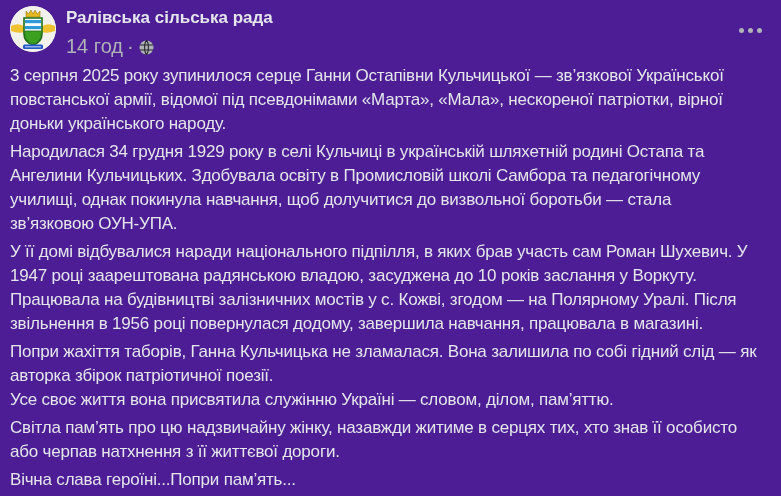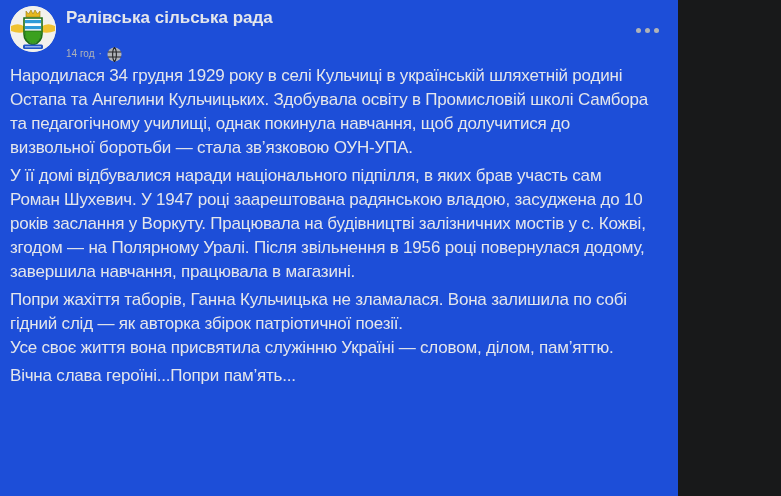--- a/index.html
+++ b/index.html
@@ -2,23 +2,23 @@
 <html lang="uk"><head>
 <meta charset="utf-8">
 <style>
   * { margin: 0; padding: 0; box-sizing: border-box; }
   html, body {
     background: #18191a;
     font-family: "Liberation Sans", "DejaVu Sans", sans-serif;
   }
   .post-card {
     position: relative;
-    width: 678px;
+    width: 781px;
     height: 496px;
-    background: #1d4ed8;
+    background: #4c1d95;
     color: #e4e6eb;
     overflow: hidden;
   }
   
   .post-header {
     position: relative;
     padding: 6px 10px 0 10px;
     height: 56px;
   }
   .avatar {
@@ -36,24 +36,24 @@
   }
   .page-name {
     font-size: 17px;
     font-weight: bold;
     color: #e4e6eb;
     line-height: 22px;
     cursor: pointer;
   }
   .post-meta {
     display: flex;
-    align-items: center;
+    align-items: flex-end;
     gap: 4px;
-    margin-top: 16px;
-    font-size: 10px;
+    margin-top: 8px;
+    font-size: 20px;
     color: #b0b3b8;
     line-height: 18px;
   }
   .post-meta .timestamp { cursor: pointer; }
   .globe-wrap { display: inline-flex; margin-left: 1px; }
   .options-button {
     position: absolute;
     right: 13px; top: 16px;
     width: 36px; height: 28px;
     display: flex;
@@ -128,20 +128,22 @@
       <span class="dots">
           <i></i>
           <i></i>
           <i></i>
         </span>
     </div>
 
   </div>
 
   <div class="post-body">
+    <div class="post-paragraph">3 серпня 2025 року зупинилося серце Ганни Остапівни Кульчицької — зв’язкової Української повстанської армії, відомої під псевдонімами «Марта», «Мала», нескореної патріотки, вірної доньки українського народу.</div>
     <div class="post-paragraph">Народилася 34 грудня 1929 року в селі Кульчиці в українській шляхетній родині Остапа та Ангелини Кульчицьких. Здобувала освіту в Промисловій школі Самбора та педагогічному училищі, однак покинула навчання, щоб долучитися до визвольної боротьби — стала зв’язковою ОУН-УПА.</div>
     <div class="post-paragraph">У її домі відбувалися наради національного підпілля, в яких брав участь сам Роман Шухевич. У 1947 році заарештована радянською владою, засуджена до 10 років заслання у Воркуту. Працювала на будівництві залізничних мостів у с. Кожві, згодом — на Полярному Уралі. Після звільнення в 1956 році повернулася додому, завершила навчання, працювала в магазині.</div>
     <div class="post-paragraph">Попри жахіття таборів, Ганна Кульчицька не зламалася. Вона залишила по собі гідний слід — як авторка збірок патріотичної поезії.
 Усе своє життя вона присвятила служінню Україні — словом, ділом, пам’яттю.</div>
+    <div class="post-paragraph">Світла пам’ять про цю надзвичайну жінку, назавжди житиме в серцях тих, хто знав її особисто або черпав натхнення з її життєвої дороги.</div>
     <div class="post-paragraph">Вічна слава героїні...Попри пам’ять...</div>
   </div>
 
 </div>
 
 </body></html>

